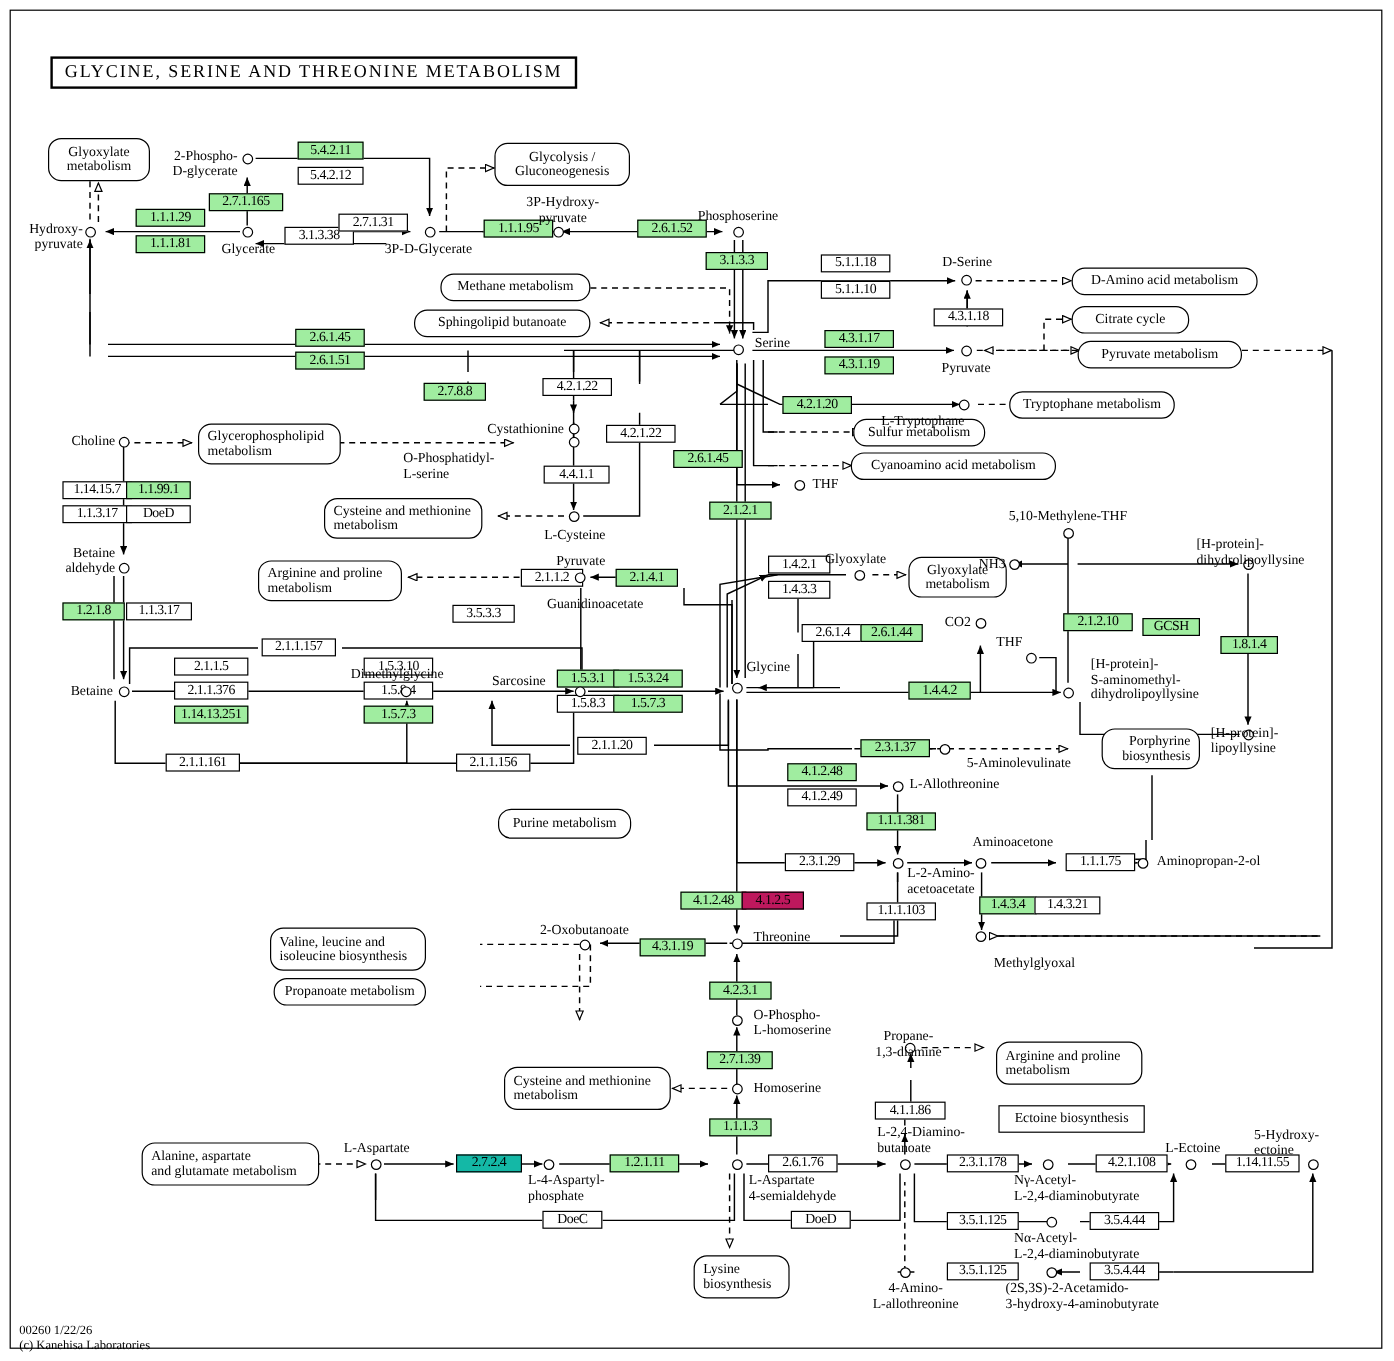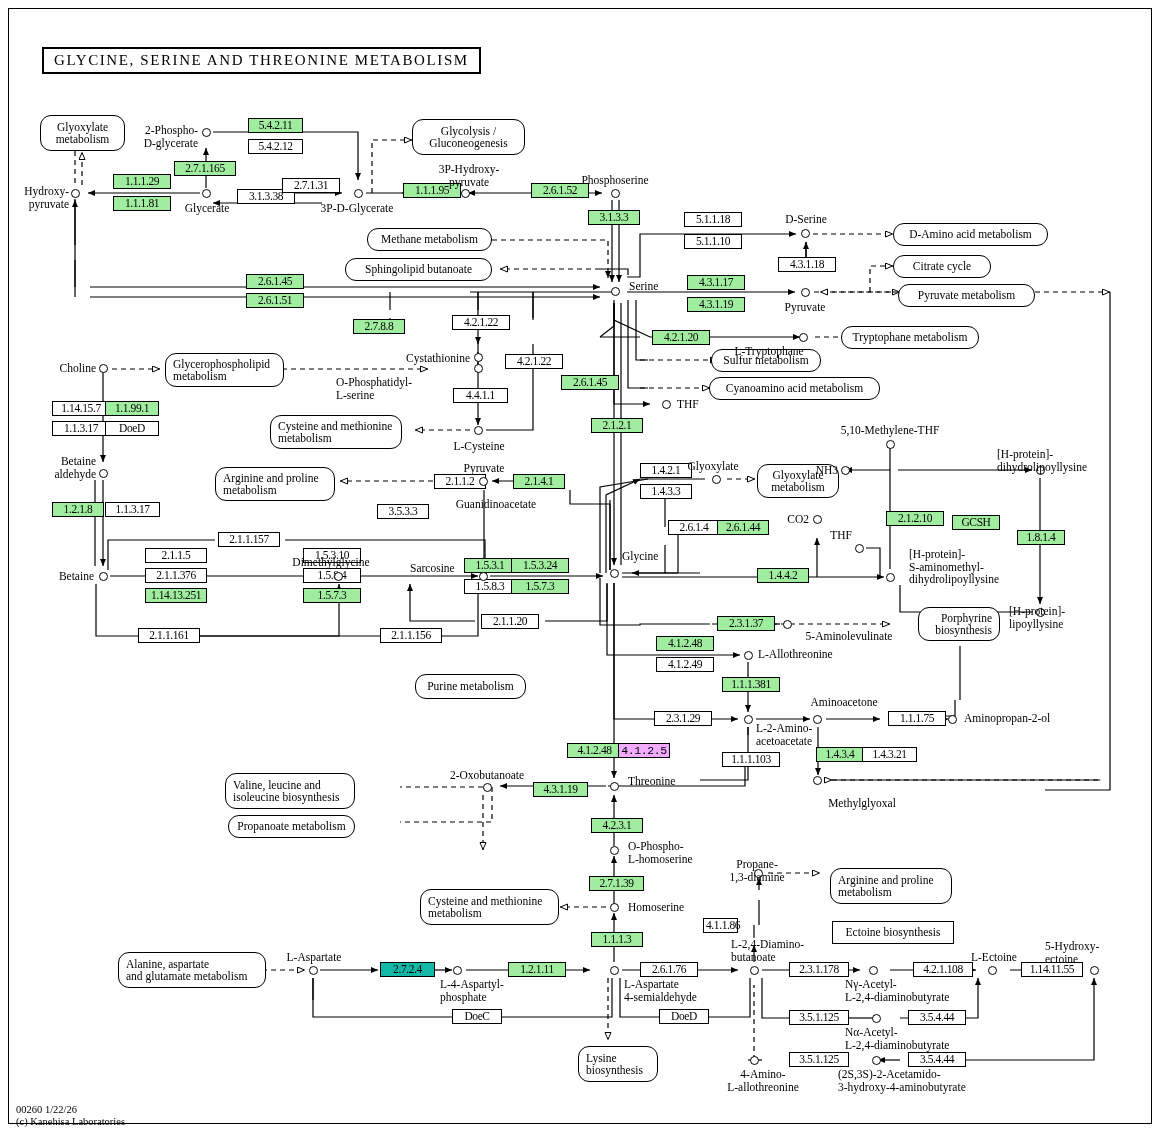--- a/index.html
+++ b/index.html
@@ -423,26 +423,26 @@
   <div class="ec g" style="left: 717px; top: 616px; width: 58px; background: rgb(160, 237, 160);">2.3.1.37</div>
   <div class="ec g" style="left: 656px; top: 636px; width: 58px; background: rgb(160, 237, 160);">4.1.2.48</div>
   <div class="ec" style="left: 656px; top: 657px; width: 58px; background: rgb(255, 255, 255);">4.1.2.49</div>
   <div class="ec g" style="left: 722px; top: 677px; width: 58px; background: rgb(160, 237, 160);">1.1.1.381</div>
   <div class="ec" style="left: 654px; top: 711px; width: 58px; background: rgb(255, 255, 255);">2.3.1.29</div>
   <div class="ec" style="left: 722px; top: 752px; width: 58px; background: rgb(255, 255, 255);">1.1.1.103</div>
   <div class="ec" style="left: 888px; top: 711px; width: 58px; background: rgb(255, 255, 255);">1.1.1.75</div>
   <div class="ec g" style="left: 816px; top: 747px; width: 48px; background: rgb(160, 237, 160);">1.4.3.4</div>
   <div class="ec" style="left: 862px; top: 747px; width: 55px; background: rgb(255, 255, 255);">1.4.3.21</div>
   <div class="ec g" style="left: 567px; top: 743px; width: 55px; background: rgb(160, 237, 160);">4.1.2.48</div>
-  <div class="ec" style="left: 618px; top: 743px; width: 52px; background: #f0abfc; font-family: Liberation Mono, monospace;">4.1.2.5</div>
+  <div class="ec" style="left: 618px; top: 743px; width: 52px; background: #be185d;">4.1.2.5</div>
   <div class="ec g" style="left: 533px; top: 782px; width: 55px; background: rgb(160, 237, 160);">4.3.1.19</div>
   <div class="ec g" style="left: 591px; top: 818px; width: 52px; background: rgb(160, 237, 160);">4.2.3.1</div>
   <div class="ec g" style="left: 589px; top: 876px; width: 55px; background: rgb(160, 237, 160);">2.7.1.39</div>
   <div class="ec g" style="left: 591px; top: 932px; width: 52px; background: rgb(160, 237, 160);">1.1.1.3</div>
-  <div class="ec" style="left: 703px; top: 918px; width: 35px; background: rgb(255, 255, 255);">4.1.1.86</div>
+  <div class="ec" style="left: 729px; top: 918px; width: 59px; background: rgb(255, 255, 255);">4.1.1.86</div>
   <div class="ec g" style="left: 380px; top: 962px; width: 55px; background: #14b8a6;">2.7.2.4</div>
   <div class="ec g" style="left: 508px; top: 962px; width: 58px; background: rgb(160, 237, 160);">1.2.1.11</div>
   <div class="ec" style="left: 452px; top: 1009px; width: 50px; background: rgb(255, 255, 255);">DoeC</div>
   <div class="ec" style="left: 659px; top: 1009px; width: 50px; background: rgb(255, 255, 255);">DoeD</div>
   <div class="ec" style="left: 640px; top: 962px; width: 58px; background: rgb(255, 255, 255);">2.6.1.76</div>
   <div class="ec" style="left: 789px; top: 962px; width: 60px; background: rgb(255, 255, 255);">2.3.1.178</div>
   <div class="ec" style="left: 913px; top: 962px; width: 60px; background: rgb(255, 255, 255);">4.2.1.108</div>
   <div class="ec" style="left: 1021px; top: 962px; width: 62px; background: rgb(255, 255, 255);">1.14.11.55</div>
   <div class="ec" style="left: 789px; top: 1010px; width: 60px; background: rgb(255, 255, 255);">3.5.1.125</div>
   <div class="ec" style="left: 908px; top: 1010px; width: 58px; background: rgb(255, 255, 255);">3.5.4.44</div>

